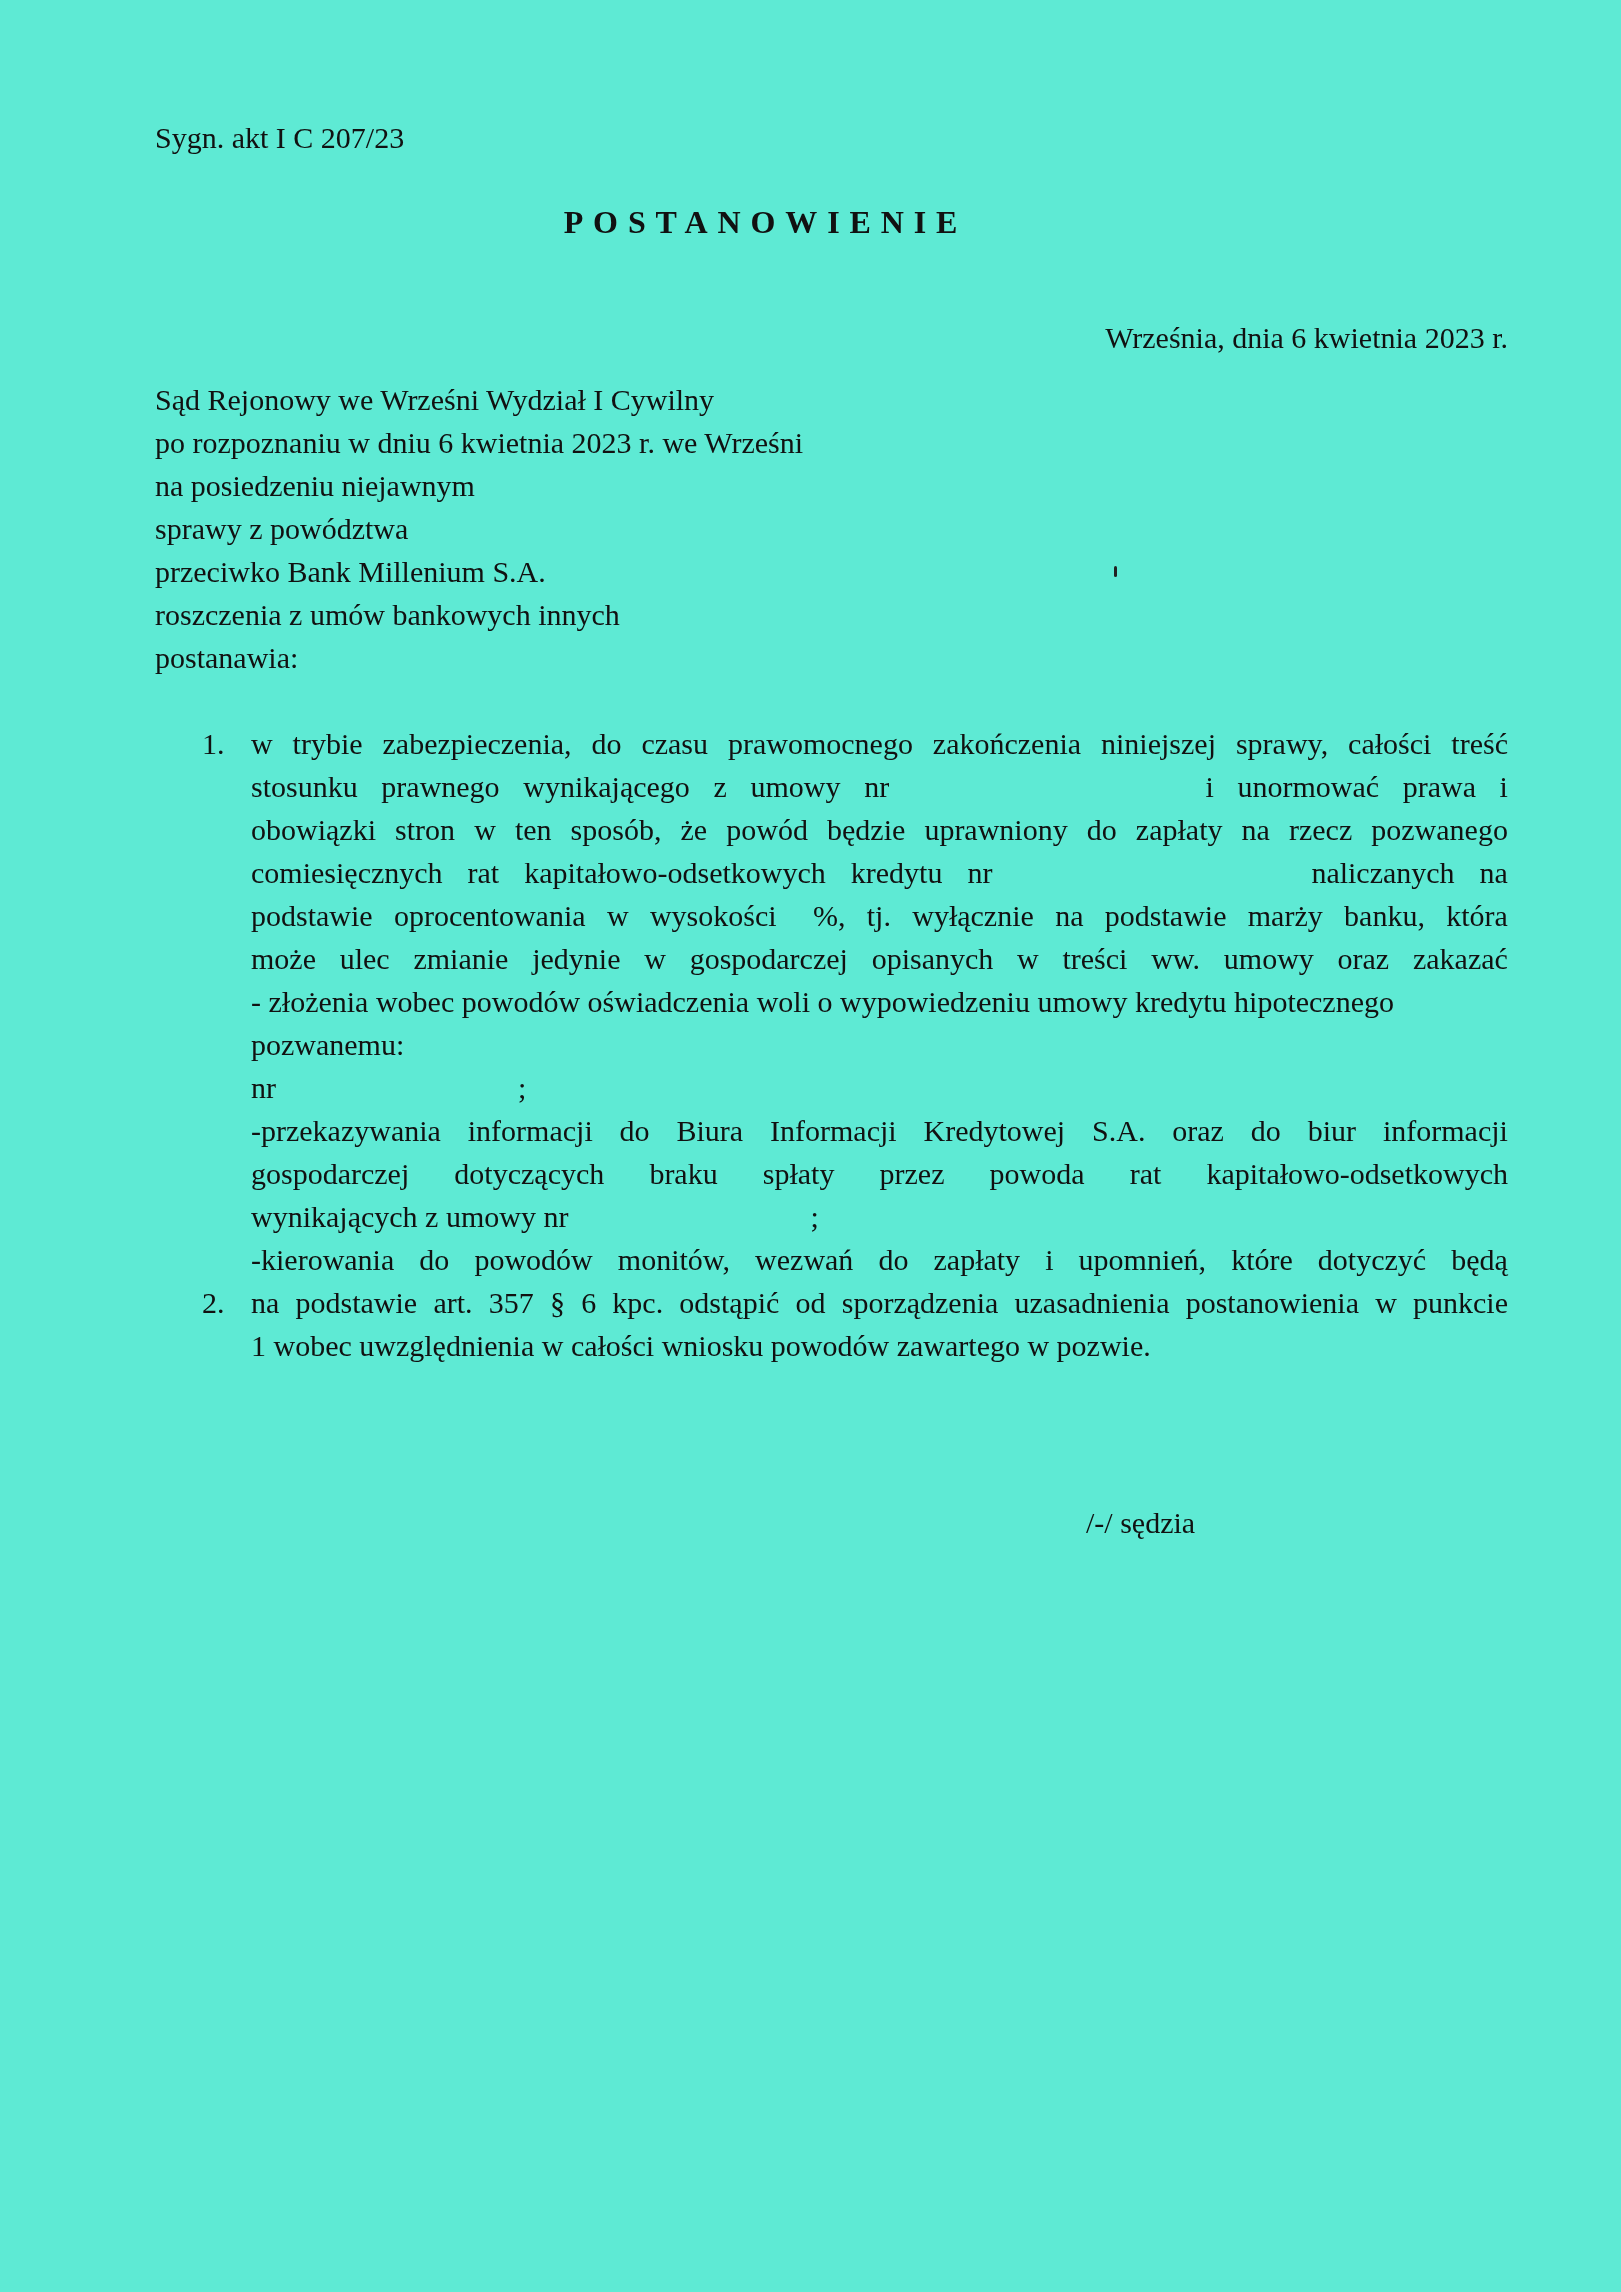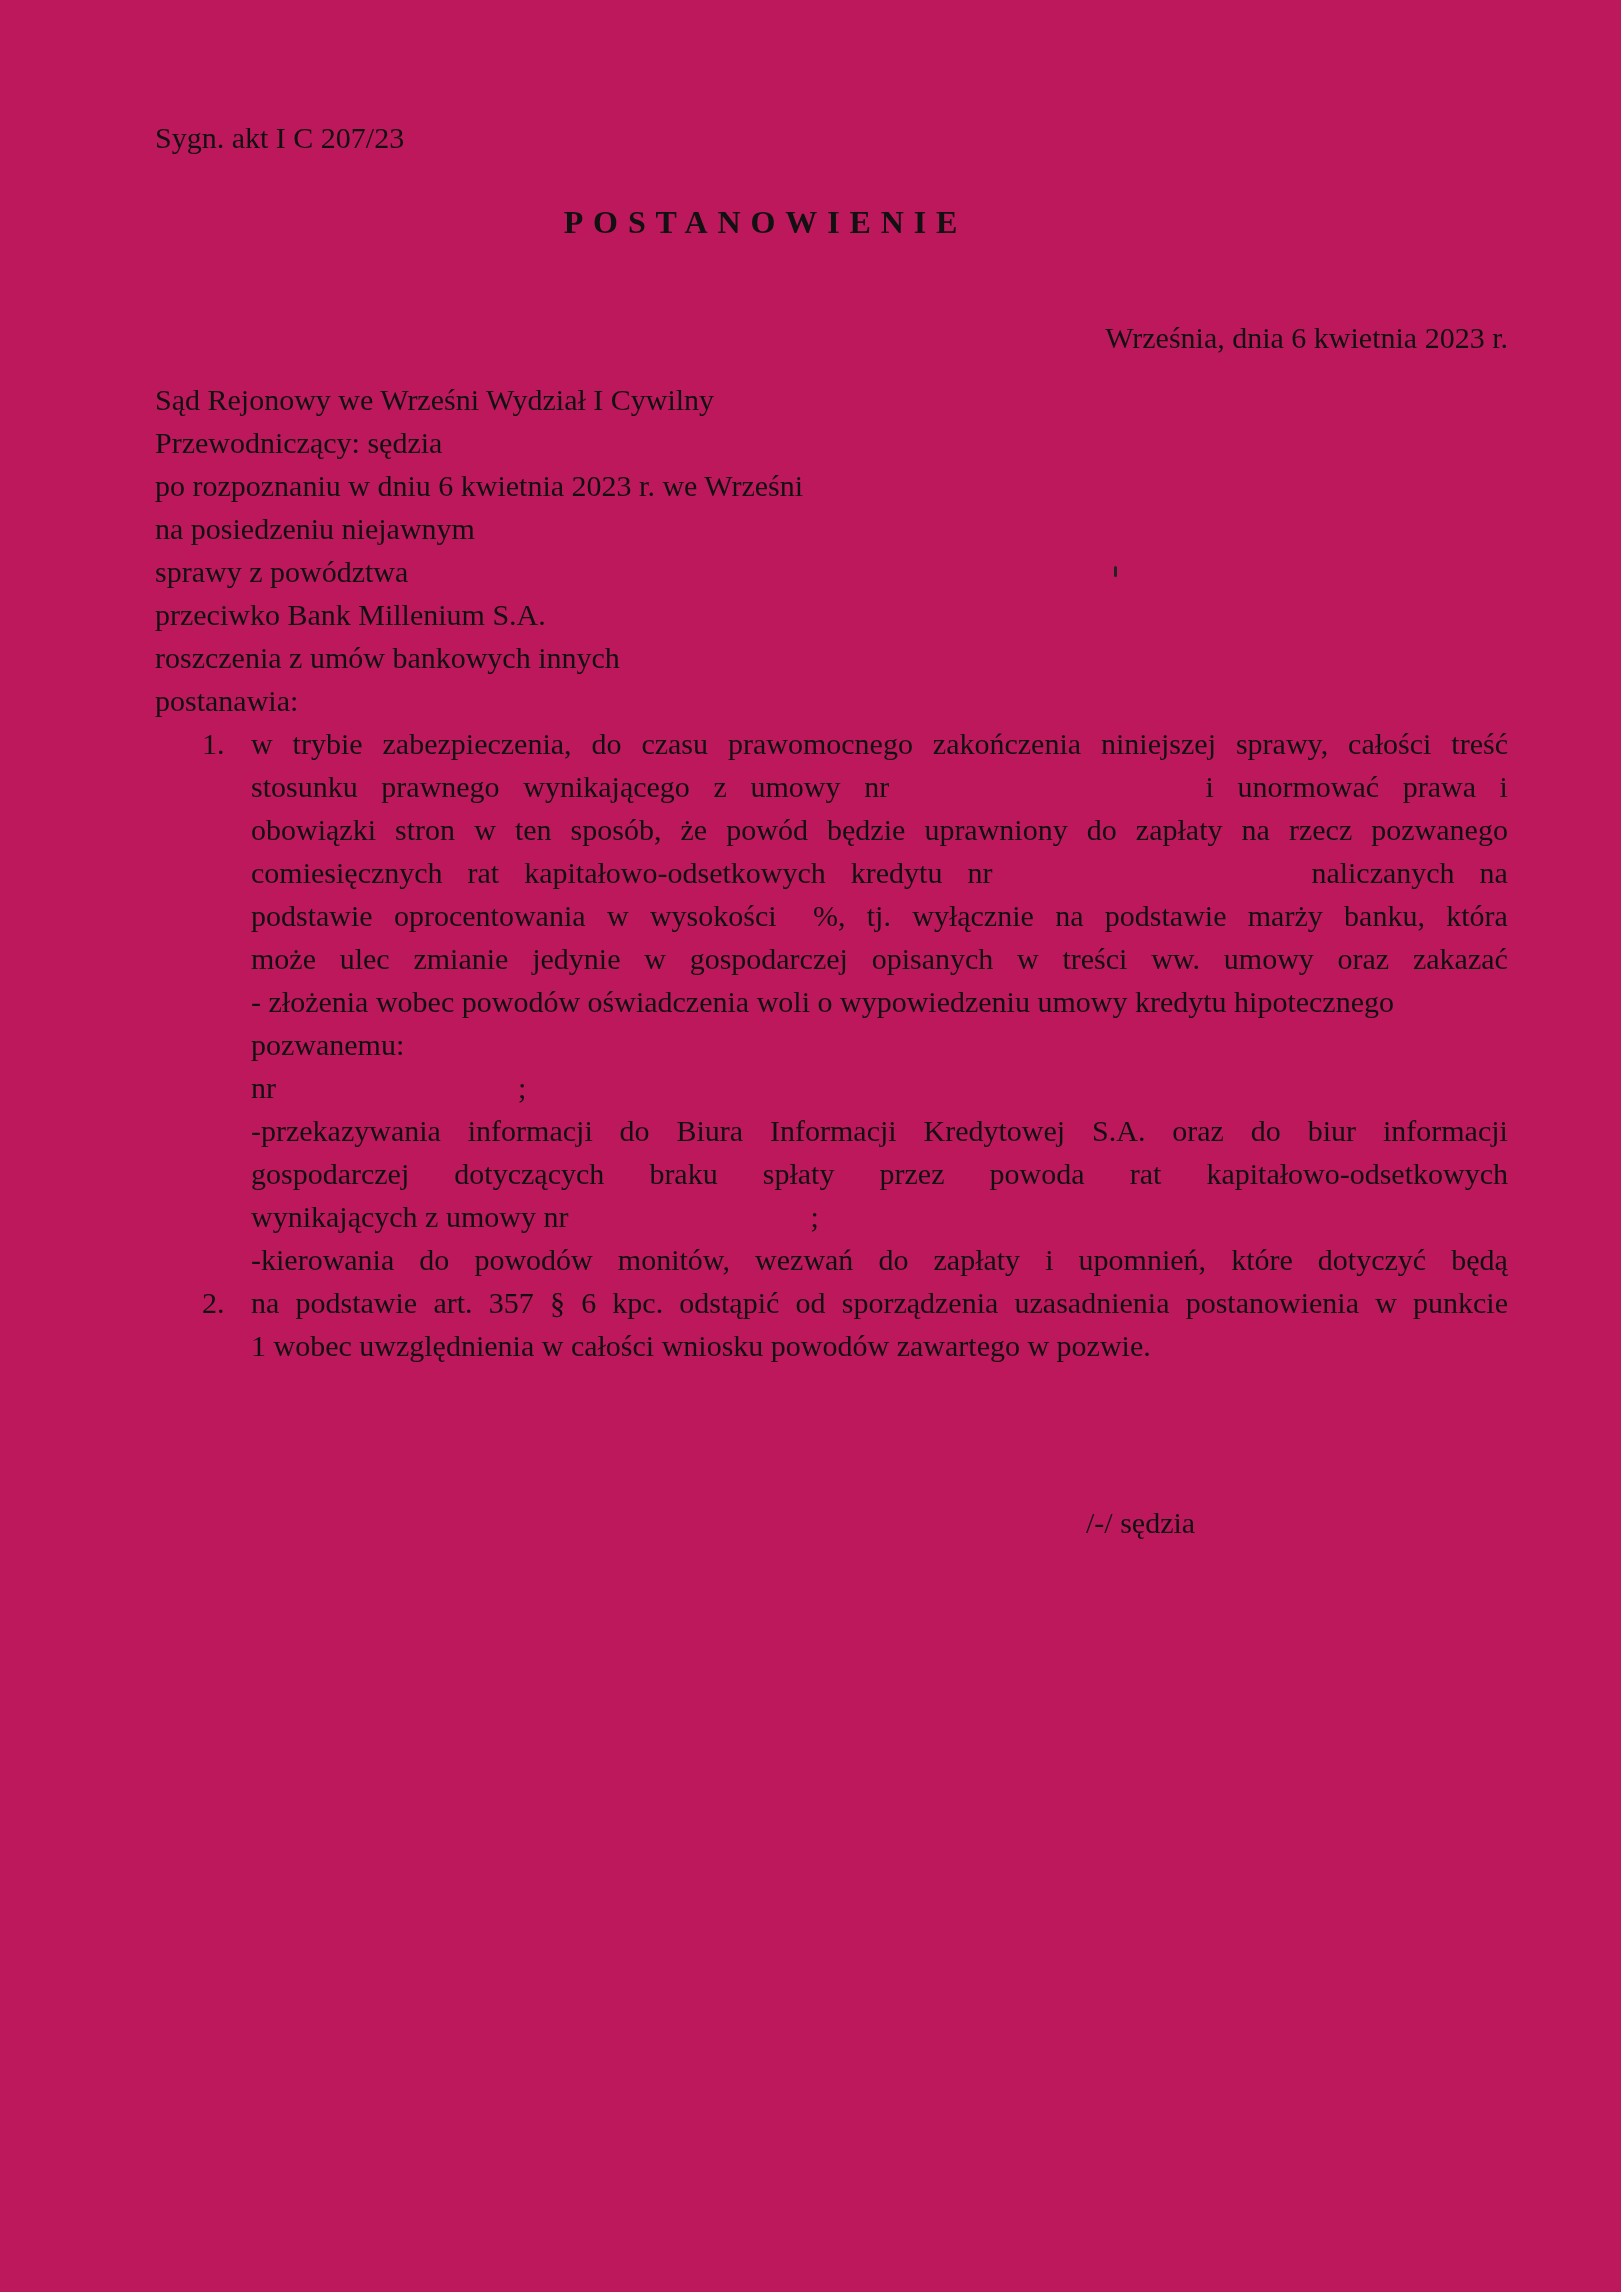--- a/index.html
+++ b/index.html
@@ -13,21 +13,21 @@
       position: relative;
       overflow: hidden;
       font-family: "Liberation Serif", "DejaVu Serif", serif;
       color: #111111;
     }
     .page {
       position: absolute;
       left: 0; top: 0;
       width: 1622px;
       height: 2293px;
-      background: #be185d;
+      background: #5eead4;
     }
     .abs { position: absolute; white-space: nowrap; }
     .txt { font-size: 30px; line-height: 43px; }
     .sygn { left: 155px; top: 116px; }
     .title {
       left: 0; width: 1504px; top: 204px;
       text-align: center;
       font-size: 32px;
       font-weight: bold;
       letter-spacing: 9.9px;
@@ -81,21 +81,20 @@
 <div class="page">
 
   <div class="abs txt sygn">Sygn. akt I C 207/23</div>
 
   <div class="abs title">POSTANOWIENIE</div>
 
   <div class="abs txt place-date">Września, dnia 6 kwietnia 2023 r.</div>
 
   <div class="abs txt header-block">
     <span class="line">Sąd Rejonowy we Wrześni Wydział I Cywilny</span>
-    <span class="line">Przewodniczący:  sędzia</span>
     <span class="line">po rozpoznaniu w dniu 6 kwietnia 2023 r. we Wrześni</span>
     <span class="line">na posiedzeniu niejawnym</span>
     <span class="line">sprawy z powództwa</span>
     <span class="line">przeciwko Bank Millenium S.A.</span>
     <span class="line">roszczenia z umów bankowych innych</span>
     <span class="line">postanawia:</span>
   </div>
 
   <div class="abs stray-mark"></div>
 

